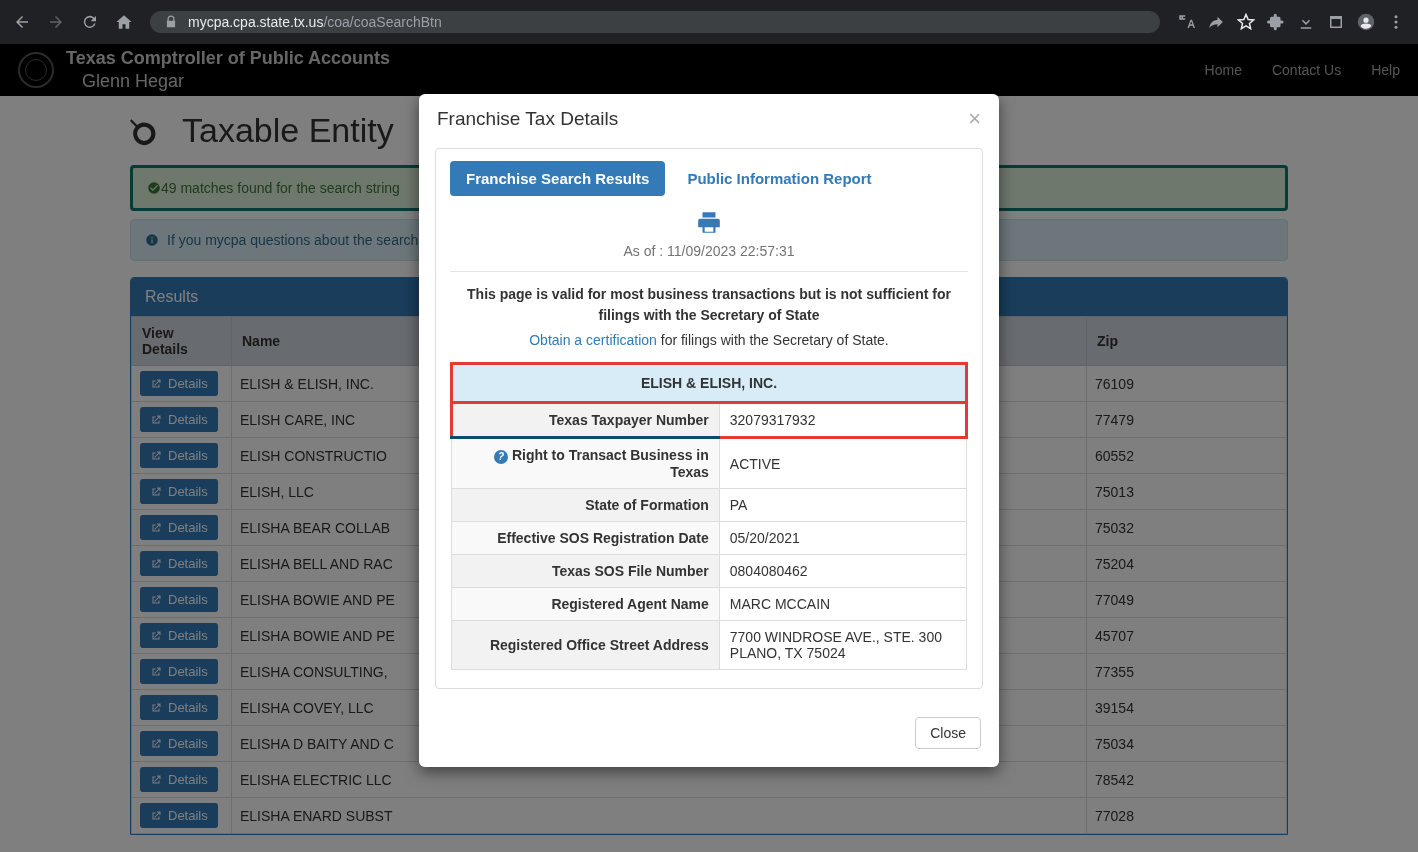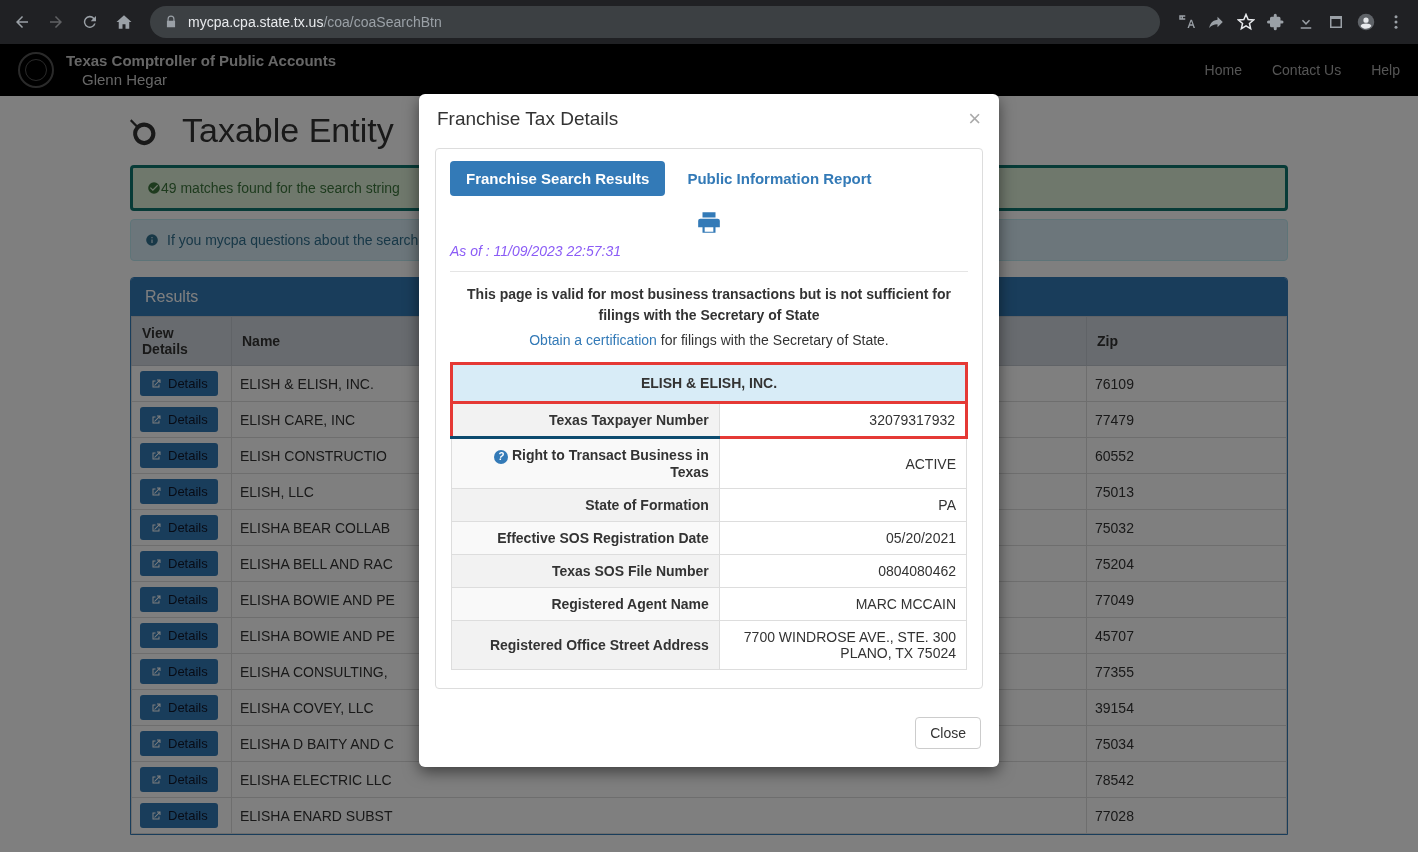--- a/index.html
+++ b/index.html
@@ -3,31 +3,31 @@
   <meta charset="utf-8">
   <style>
     * { box-sizing: border-box; margin: 0; padding: 0; }
     body { font-family: Arial, Helvetica, sans-serif; font-size: 14px; background: #3a3a3a; color: #333; width: 1418px; height: 852px; overflow: hidden; position: relative; }
     
     
     .browser-bar { height: 44px; background: #202124; display: flex; align-items: center; padding: 0 8px; gap: 6px; }
     .browser-btn { width: 28px; height: 28px; display: flex; align-items: center; justify-content: center; color: #9aa0a6; cursor: pointer; border-radius: 50%; }
     .browser-btn svg { width: 18px; height: 18px; fill: currentColor; }
     .browser-btn.disabled { color: #606164; }
-    .url-bar { flex: 1; height: 32px; background: #3c4043; border-radius: 16px; display: flex; align-items: center; padding: 0 14px; margin: 0 6px; color: #e8eaed; font-size: 14px; gap: 10px; }
+    .url-bar { flex: 1; height: 22px; background: #3c4043; border-radius: 16px; display: flex; align-items: center; padding: 0 14px; margin: 0 6px; color: #e8eaed; font-size: 14px; gap: 10px; }
     .url-bar .lock { width: 14px; height: 14px; fill: #9aa0a6; }
     .url-host { color: #e8eaed; }
     .url-path { color: #9aa0a6; }
     .right-icons { display: flex; gap: 2px; }
     
     
     .site-header { height: 52px; background: #000; display: flex; align-items: center; padding: 0 18px; color: #ccc; }
     .seal { width: 36px; height: 36px; border: 2px solid #555; border-radius: 50%; margin-right: 12px; position: relative; }
     .seal::after { content:''; position:absolute; inset:5px; border:1px solid #555; border-radius:50%; }
-    .org-text { font-size: 15px; line-height: 1.3; }
+    .org-text { font-size: 18px; line-height: 1.3; }
     .org-text .org-name { font-weight: bold; }
     .org-text .org-person { text-indent: 16px; }
     .nav-links { margin-left: auto; display: flex; gap: 30px; font-size: 14px; }
     .nav-links a { color: #aaa; text-decoration: none; cursor: pointer; }
     
     
     .page-content { background: #fff; height: 756px; position: relative; }
     .page-inner { padding: 0; }
     .page-title-row { display: flex; align-items: center; padding: 15px 130px 5px; }
     .page-title-row .mag { width: 34px; height: 34px; fill: #333; margin-right: 18px; }
@@ -35,49 +35,49 @@
     
     .alert-green { margin: 10px 130px 8px; background: #dff0d8; border: 3px solid #0f766e; border-radius: 4px; padding: 12px 14px; color: #3c763d; display: flex; align-items: center; gap: 0; }
     .alert-blue { margin: 8px 130px 16px; background: #d9edf7; border: 1px solid #bce8f1; border-radius: 4px; padding: 12px 14px; color: #31708f; display: flex; align-items: center; gap: 8px; }
     .alert-icon { width: 14px; height: 14px; fill: currentColor; flex-shrink:0; }
     
     .results-panel { margin: 0 130px; border: 1px solid #337ab7; border-radius: 4px 4px 0 0; overflow: hidden; }
     .results-header { background: #337ab7; color: #fff; padding: 10px 14px; font-size: 16px; }
     .results-table { width: 100%; border-collapse: collapse; }
     .results-table thead th { background: #d0d7de; border: 1px solid #c0c7ce; padding: 8px 10px; text-align: left; font-weight: bold; font-size: 14px; }
     .results-table td { border: 1px solid #ddd; padding: 5px 8px; vertical-align: middle; font-size: 14px; color: #333; }
-    .details-btn { background: #337ab7; color: #0f172a; border: none; border-radius: 3px; padding: 5px 10px; font-size: 13px; cursor: pointer; display: inline-flex; align-items: center; gap: 6px; }
+    .details-btn { background: #337ab7; color: #ffffff; border: none; border-radius: 3px; padding: 5px 10px; font-size: 13px; cursor: pointer; display: inline-flex; align-items: center; gap: 6px; }
     .details-btn svg { width: 12px; height: 12px; fill: #fff; }
     
     
     .modal-backdrop { position: absolute; top: 44px; left: 0; right: 0; bottom: 0; background: rgba(0,0,0,0.5); }
     
     
     .modal { position: absolute; top: 94px; left: 50%; transform: translateX(-50%); width: 580px; background: #fff; border-radius: 6px; box-shadow: 0 5px 15px rgba(0,0,0,0.5); }
     .modal-header { padding: 14px 18px; display: flex; align-items: center; }
     .modal-title { font-size: 19px; color: #333; font-weight: 500; }
     .modal-close { margin-left: auto; color: #aaa; font-size: 22px; cursor: pointer; line-height: 1; }
     .modal-body { padding: 4px 16px 16px; }
     .panel { border: 1px solid #ddd; border-radius: 4px; padding: 12px 14px 18px; }
     .nav-tabs { display: flex; gap: 6px; margin-bottom: 14px; }
     .tab { padding: 9px 16px; border-radius: 4px; font-size: 15px; font-weight: bold; cursor: pointer; }
     .tab.active { background: #337ab7; color: #fff; }
     .tab.inactive { color: #337ab7; background: transparent; }
     .print-block { text-align: center; margin: 6px 0 4px; }
     .print-icon { width: 30px; height: 26px; fill: #337ab7; }
-    .asof { text-align: left; color: #8b5cf6; font-size: 14px; margin: 4px 0 12px; font-style: italic; }
+    .asof { text-align: center; color: #737373; font-size: 14px; margin: 4px 0 12px; }
     .divider { border-top: 1px solid #e5e5e5; margin: 0 0 12px; }
     .disclaimer { text-align: center; font-size: 14px; font-weight: bold; color: #333; line-height: 1.5; }
     .cert-line { text-align: center; margin: 6px 0 14px; font-size: 14px; }
     .cert-link { color: #337ab7; text-decoration: none; cursor: pointer; }
     
     .entity-table { width: 100%; border-collapse: collapse; font-size: 14px; }
     .entity-table th { background: #d8ecf7; text-align: center; padding: 10px 8px; border: 1px solid #ddd; font-weight: bold; }
     .entity-table td.label { text-align: right; background: #f2f2f2; padding: 8px 10px; border: 1px solid #ddd; font-weight: bold; width: 52%; }
-    .entity-table td.value { padding: 8px 10px; border: 1px solid #ddd; text-align: right; }
+    .entity-table td.value { padding: 8px 10px; border: 1px solid #ddd; }
     .entity-table tr:nth-child(odd) td.label { background: #f9f9f9; }
     .highlight-box { border: 3px solid #e53935; }
     .info-circle { display: inline-block; width: 14px; height: 14px; background: #337ab7; color: #fff; border-radius: 50%; font-size: 10px; text-align: center; line-height: 14px; margin-right: 4px; font-weight: bold; font-style: italic; }
     
     .modal-footer { padding: 12px 18px 18px; display: flex; justify-content: flex-end; }
     .close-btn { background: #fff; border: 1px solid #ccc; border-radius: 4px; padding: 7px 14px; font-size: 14px; cursor: pointer; color: #333; }
 
     .browser-icon-svg { width:18px; height:18px; fill:#e8eaed; }
   </style>
 </head>

